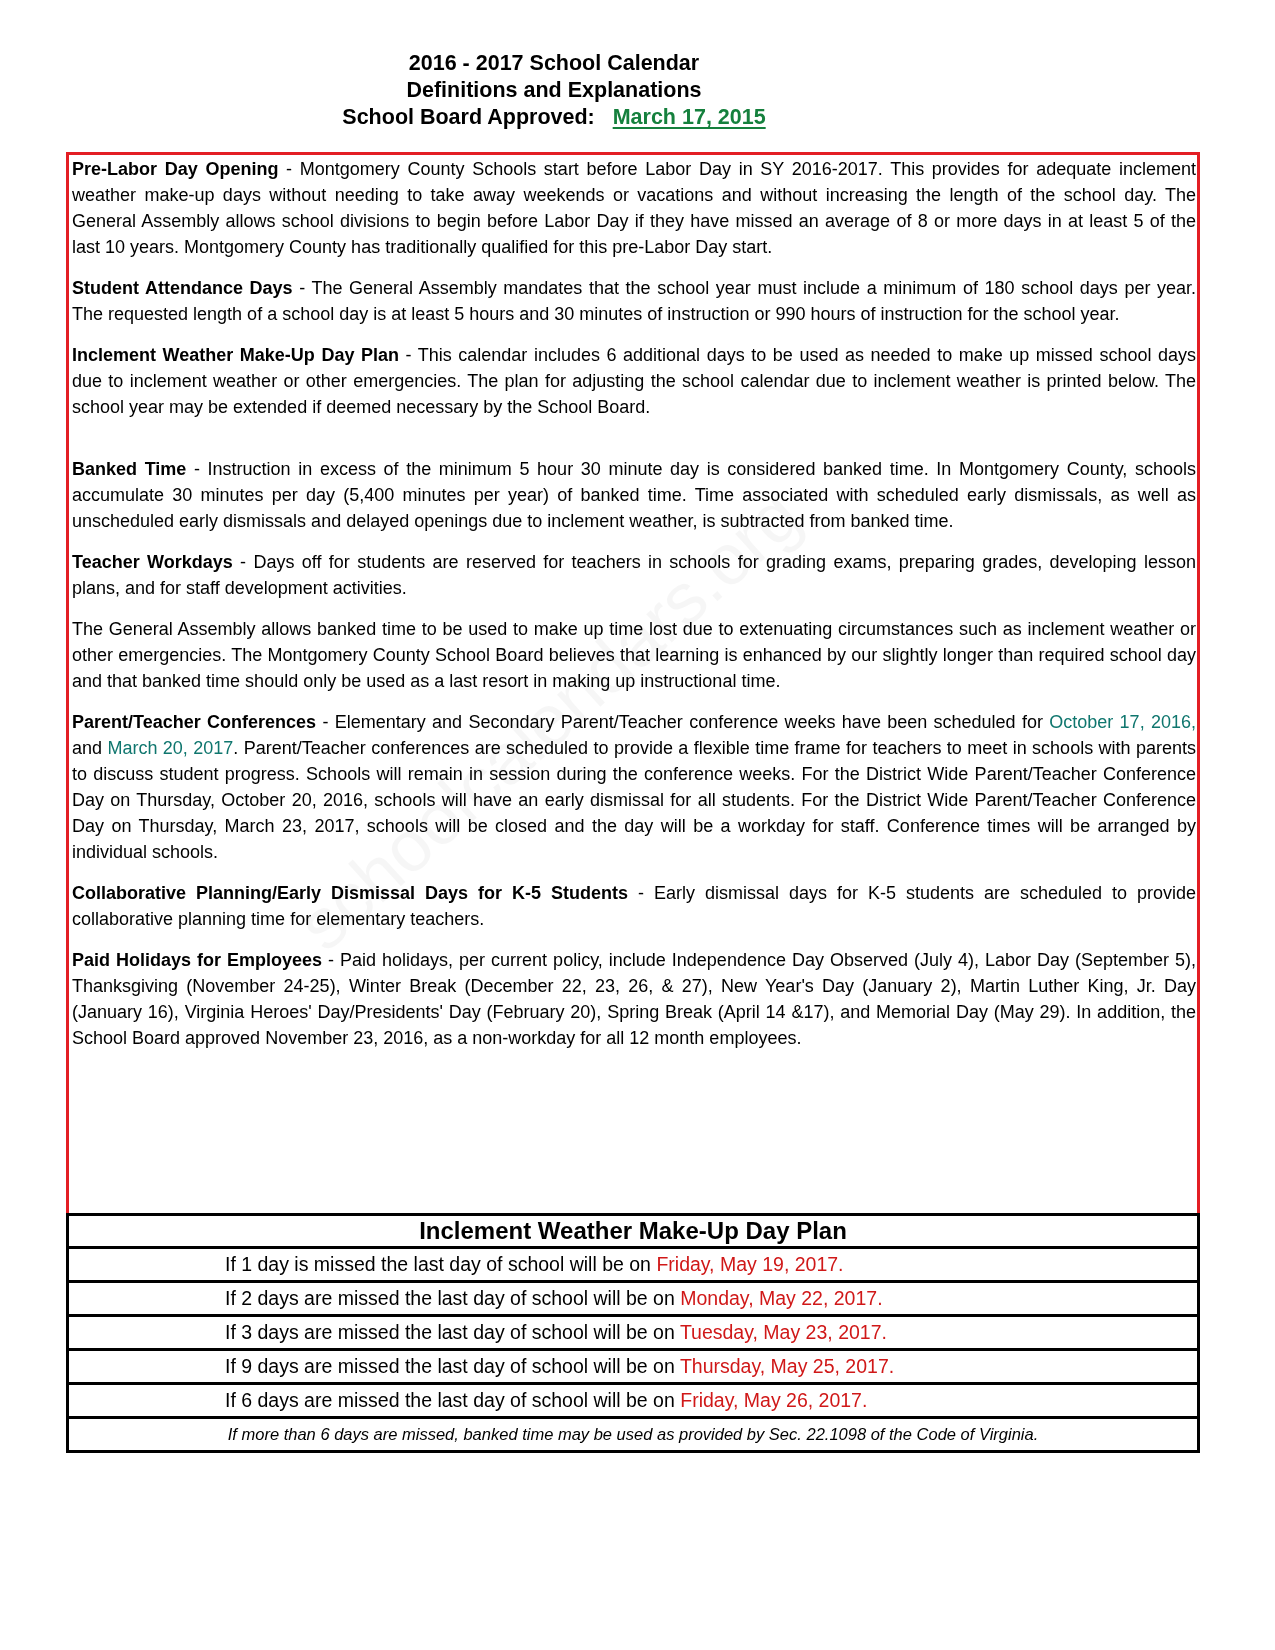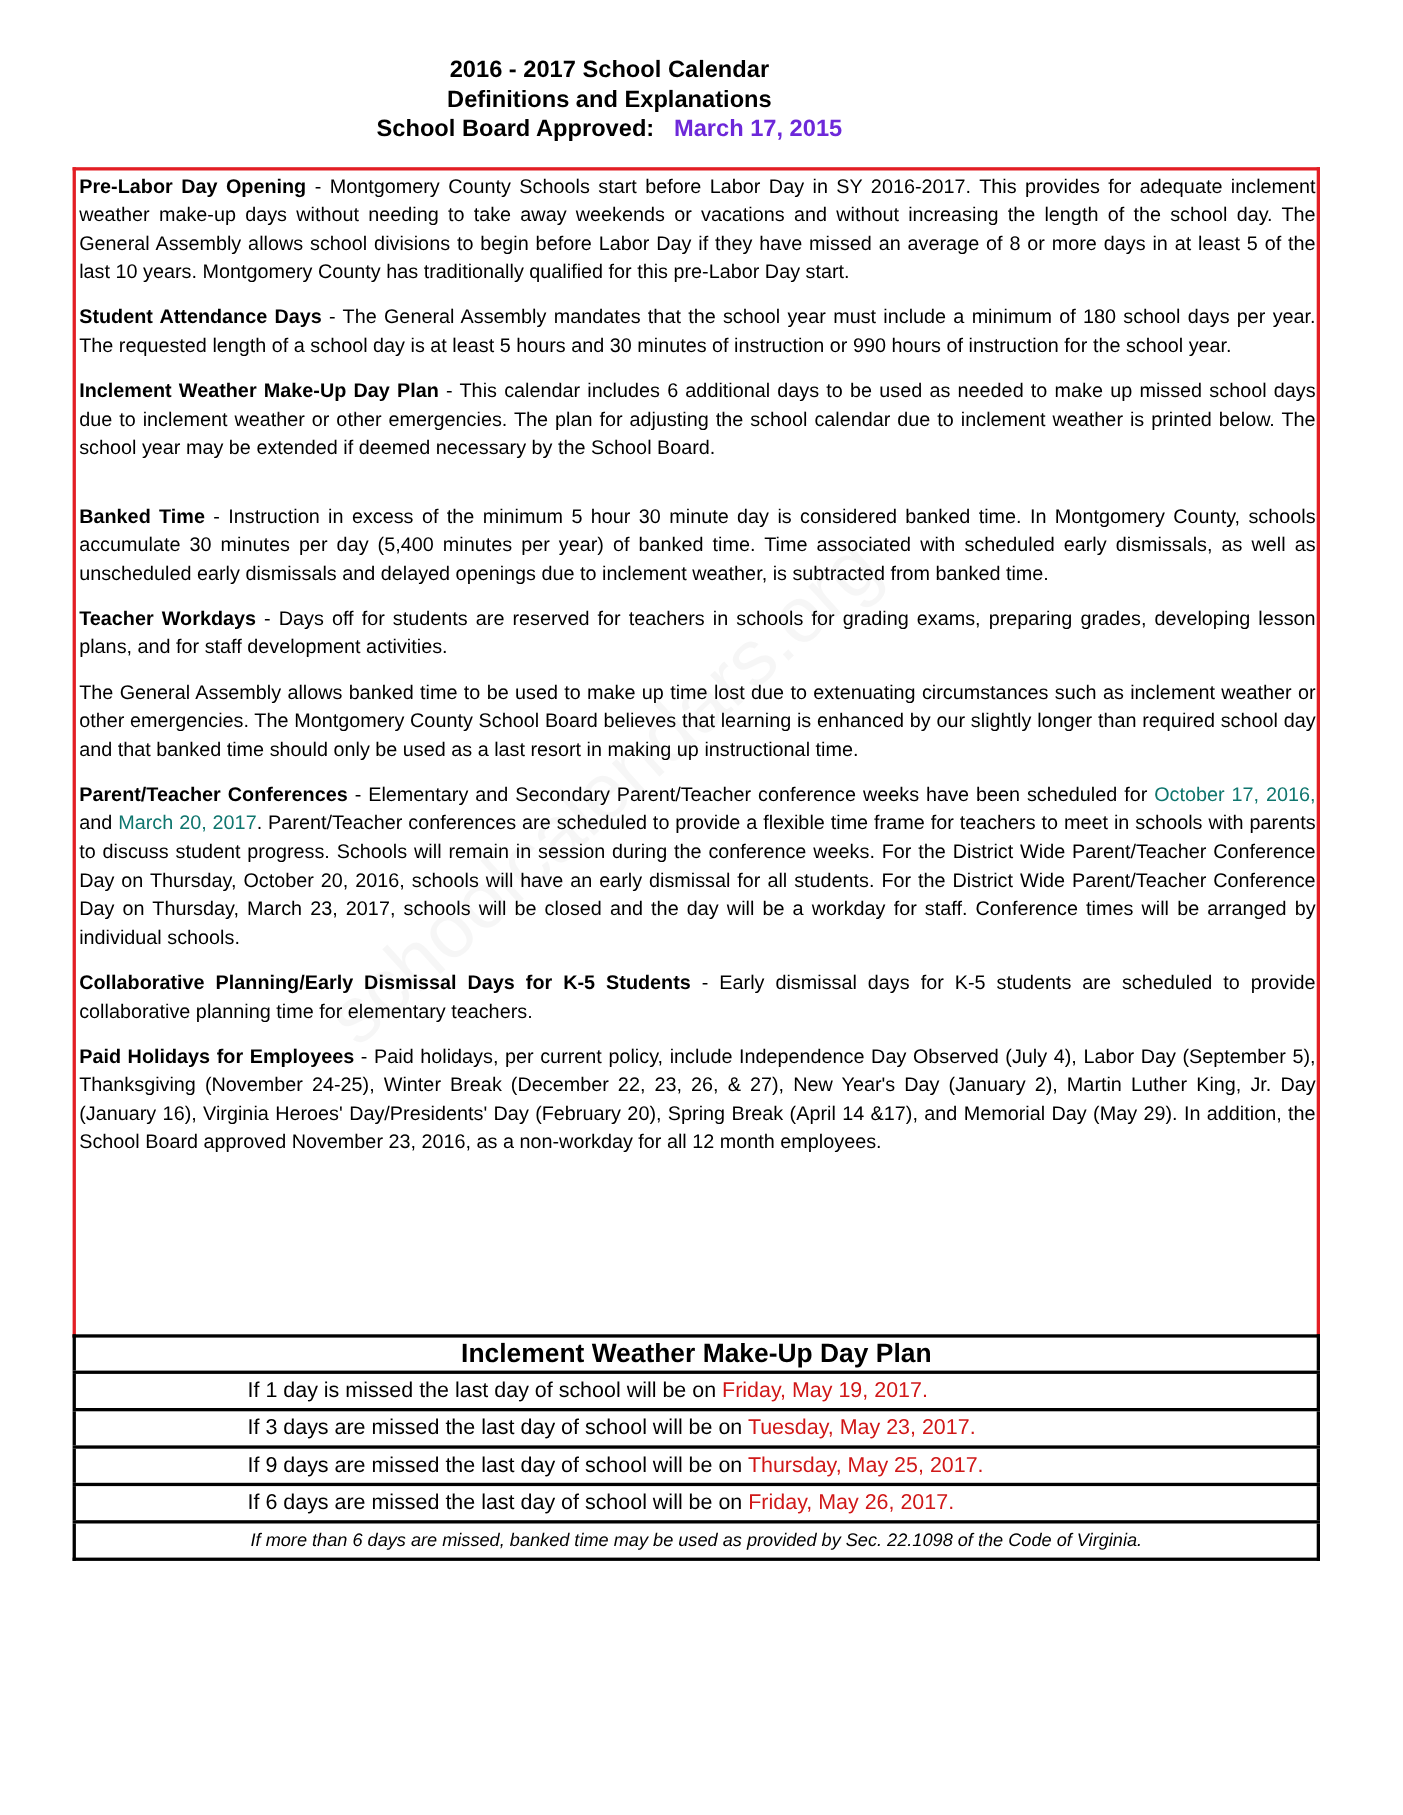--- a/index.html
+++ b/index.html
@@ -1,20 +1,20 @@
 <!DOCTYPE html>
 <html><head>
 <meta charset="utf-8">
 <style>
   html, body { margin:0; padding:0; background:#ffffff; }
   body { width:1275px; height:1650px; position:relative; overflow:hidden;
          font-family:"Liberation Sans", sans-serif; color:#000; }
   .title-block { position:absolute; left:0; top:50px; width:1108px; text-align:center;
                  font-weight:bold; font-size:21.5px; line-height:27px; }
-  .title-block .approved-date { color:#6d28d9; text-decoration-thickness:2px; text-underline-offset:3px; }
+  .title-block .approved-date { color:#15803d; text-decoration:underline; text-decoration-thickness:2px; text-underline-offset:3px; }
   .red-box { position:absolute; left:66px; top:152px; width:1128px; height:1061px;
              border:3px solid #e31e24; border-bottom:none; }
   .definitions { position:absolute; left:72px; top:156px; width:1124px;
                  font-size:18px; line-height:26px; text-align:justify; }
   .definitions p { margin:0 0 15px 0; }
   .definitions p.gap-after { margin-bottom:36px; }
   .definitions .term { font-weight:bold; }
   .definitions .red { color:#0f766e; }
   .plan-table { position:absolute; left:66px; top:1213px; width:1134px; border-collapse:collapse;
                 border:3px solid #000; }
@@ -66,20 +66,23 @@
 
 <table class="plan-table">
   <tbody>
       <tr>
     <th>Inclement Weather Make-Up Day Plan</th>
   </tr>
   <tr>
         <td><span>If  1 day is missed the last day of school will be on </span><span class="date">Friday, May 19, 2017.</span></td>
       </tr>
   <tr>
+        <td><span>If  2 days are missed the last day of school will be on </span><span class="date">Monday, May 22, 2017.</span></td>
+      </tr>
+  <tr>
         <td><span>If  3 days are missed the last day of school will be on </span><span class="date">Tuesday, May 23, 2017.</span></td>
       </tr>
   <tr>
         <td><span>If  9 days are missed the last day of school will be on </span><span class="date">Thursday, May 25, 2017.</span></td>
       </tr>
   <tr>
         <td><span>If  6 days are missed the last day of school will be on </span><span class="date">Friday, May 26, 2017.</span></td>
       </tr>
   <tr>
         <td class="note">If more than 6 days are missed, banked time may be used as provided by Sec. 22.1098 of the Code of Virginia.</td>

